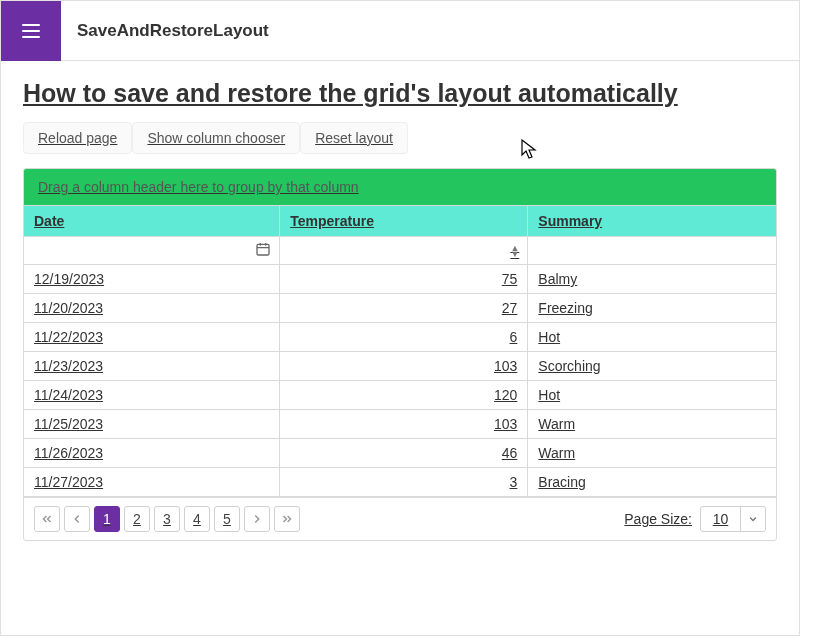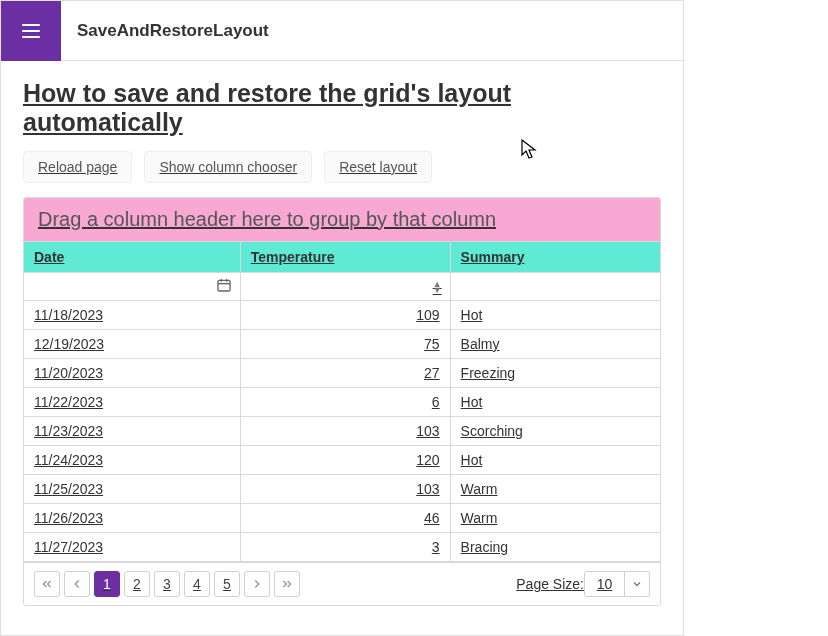--- a/index.html
+++ b/index.html
@@ -1,43 +1,43 @@
 <!DOCTYPE html>
 <html><head>
 <meta charset="utf-8">
 <style>
   * { box-sizing: border-box; }
   html, body { margin:0; padding:0; font-family: "Segoe UI", Arial, sans-serif; color:#333; background:#fff; }
-  .app { width:684px; height:636px; border:1px solid #e0e0e0; position:relative; }
+  .app { width:800px; height:636px; border:1px solid #e0e0e0; position:relative; }
   .topbar { height:60px; display:flex; align-items:center; border-bottom:1px solid #e0e0e0; }
   .hamburger { width:60px; height:60px; background:#6b2fa3; display:flex; align-items:center; justify-content:center; cursor:pointer; }
   .hamburger svg { stroke:#fff; }
   .app-title { font-weight:700; font-size:17px; padding-left:16px; }
   .content { padding: 14px 22px 0 22px; text-decoration: underline; }
   .page-title { font-size:25px; font-weight:700; margin: 4px 0 14px 0; }
-  .toolbar { display:flex; gap:12px; margin-bottom:14px; }
+  .toolbar { display:flex; margin-bottom:14px; }
   .btn { border:1px solid #eee; background:#fafafa; border-radius:4px; padding:7px 14px; font-size:14px; color:#555; cursor:pointer; }
   .grid { border:1px solid #d9d9d9; border-radius:3px; overflow:hidden; }
-  .group-panel { padding:10px 14px; font-size:20px; color:#555; background:#f9a8d4; border-bottom:1px solid #d9d9d9; }
+  .group-panel { padding:10px 14px; font-size:14px; color:#555; background:#22c55e; border-bottom:1px solid #d9d9d9; }
   table { width:100%; border-collapse:collapse; table-layout:fixed; }
   th, td { border:1px solid #d9d9d9; font-size:14px; }
   thead th { background:#5eead4; text-align:left; font-weight:600; padding:7px 10px; border-top:none; }
   thead th:first-child, tbody td:first-child, .filter-row td:first-child { border-left:none; }
   thead th:last-child, tbody td:last-child, .filter-row td:last-child { border-right:none; }
   .filter-row td { background:#fff; padding:4px 8px; height:28px; }
   .filter-cell { display:flex; align-items:center; justify-content:flex-end; height:100%; }
   .spinner { display:flex; flex-direction:column; line-height:6px; color:#777; font-size:9px; }
   tbody td { padding:6px 10px; }
   tbody td.num { text-align:right; }
   .pager { display:flex; align-items:center; justify-content:space-between; padding:8px 10px; border-top:1px solid #d9d9d9; }
   .pages { display:flex; gap:4px; align-items:center; }
   .pg { min-width:26px; height:26px; border:1px solid #d0d0d0; border-radius:3px; background:#fff; display:flex; align-items:center; justify-content:center; font-size:14px; color:#444; cursor:pointer; }
   .pg.nav { color:#888; }
   .pg.active { background:#6b2fa3; color:#fff; border-color:#6b2fa3; }
-  .size { display:flex; align-items:center; font-size:14px; }
+  .size { display:flex; align-items:center; gap:8px; font-size:14px; }
   .size-select { display:flex; border:1px solid #d0d0d0; border-radius:3px; height:26px; overflow:hidden; }
   .size-val { width:40px; display:flex; align-items:center; justify-content:center; border-right:1px solid #d0d0d0; }
   .size-btn { width:24px; display:flex; align-items:center; justify-content:center; color:#777; cursor:pointer; }
   .cursor { position:absolute; pointer-events:none; }
   .cal-icon { color:#666; }
 </style>
 </head>
 <body>
 
 <div class="app">
@@ -93,25 +93,20 @@
                 <span class="spinner">
                   <span>▲</span>
                   <span>▼</span>
                 </span>
               </div>
             </td>
             <td></td>
           </tr>
         </thead>
         <tbody id="grid-body">
-            <tr>
-              <td>11/18/2023</td>
-              <td class="num">109</td>
-              <td>Hot</td>
-            </tr>
             <tr>
               <td>12/19/2023</td>
               <td class="num">75</td>
               <td>Balmy</td>
             </tr>
             <tr>
               <td>11/20/2023</td>
               <td class="num">27</td>
               <td>Freezing</td>
             </tr>

